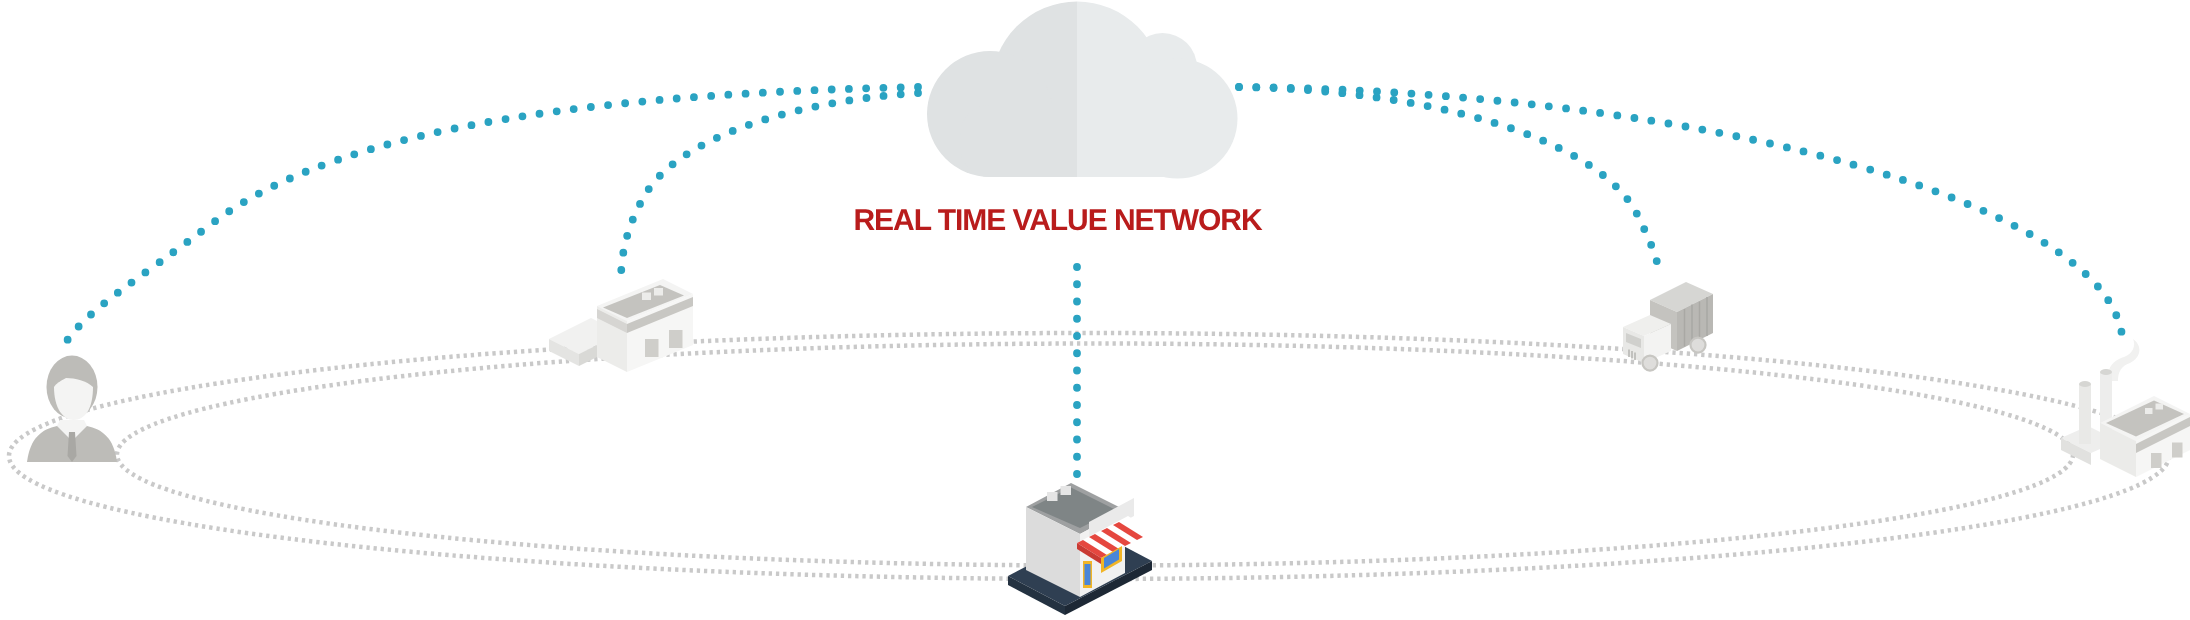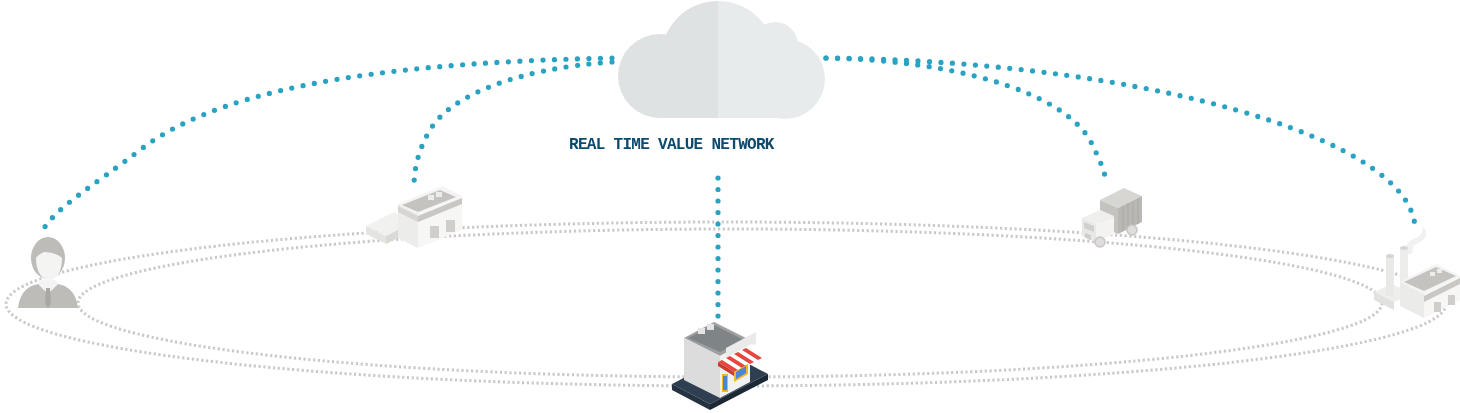--- a/index.html
+++ b/index.html
@@ -39,21 +39,21 @@
       <rect x="650" y="70" width="140" height="48" rx="10"></rect>
     </g>
     <g clip-path="url(#cloudLeft)" fill="#dfe2e3">
       <circle cx="718" cy="58" r="57"></circle>
       <circle cx="660" cy="76" r="42"></circle>
       <rect x="640" y="70" width="120" height="48" rx="20"></rect>
     </g>
   </g>
 
   <foreignObject x="560" y="136" width="330" height="34">
-    <div xmlns="http://www.w3.org/1999/xhtml" style="font-family:Liberation Mono, monospace;font-weight:bold;font-size:16px;letter-spacing:-0.7px;color:#0c4a6e;white-space:nowrap;padding-left:9px;">REAL TIME VALUE NETWORK</div>
+    <div xmlns="http://www.w3.org/1999/xhtml" style="font-family:Liberation Sans, sans-serif;font-weight:bold;font-size:20px;letter-spacing:-0.7px;color:#b91c1c;white-space:nowrap;padding-left:9px;">REAL TIME VALUE NETWORK</div>
   </foreignObject>
 
   <g transform="translate(14,236)">
     <path d="M4,72 C6,56 14,50 24,48 L44,48 C54,50 62,56 64,72 Z" fill="#bdbcb8"></path>
     <path d="M24,48 L34,58 L44,48 L42,44 L26,44 Z" fill="#f4f4f3"></path>
     <path d="M32,52 L36,52 L37,68 L34,72 L31,68 Z" fill="#a9a8a4"></path>
     <ellipse cx="34" cy="22" rx="17" ry="21" fill="#bdbcb8"></ellipse>
     <path d="M22,22 C22,36 28,44 35,44 C43,44 48,36 48,22 C44,18 36,16 30,16 C26,18 23,20 22,22 Z" fill="#f4f4f3"></path>
   </g>
 

